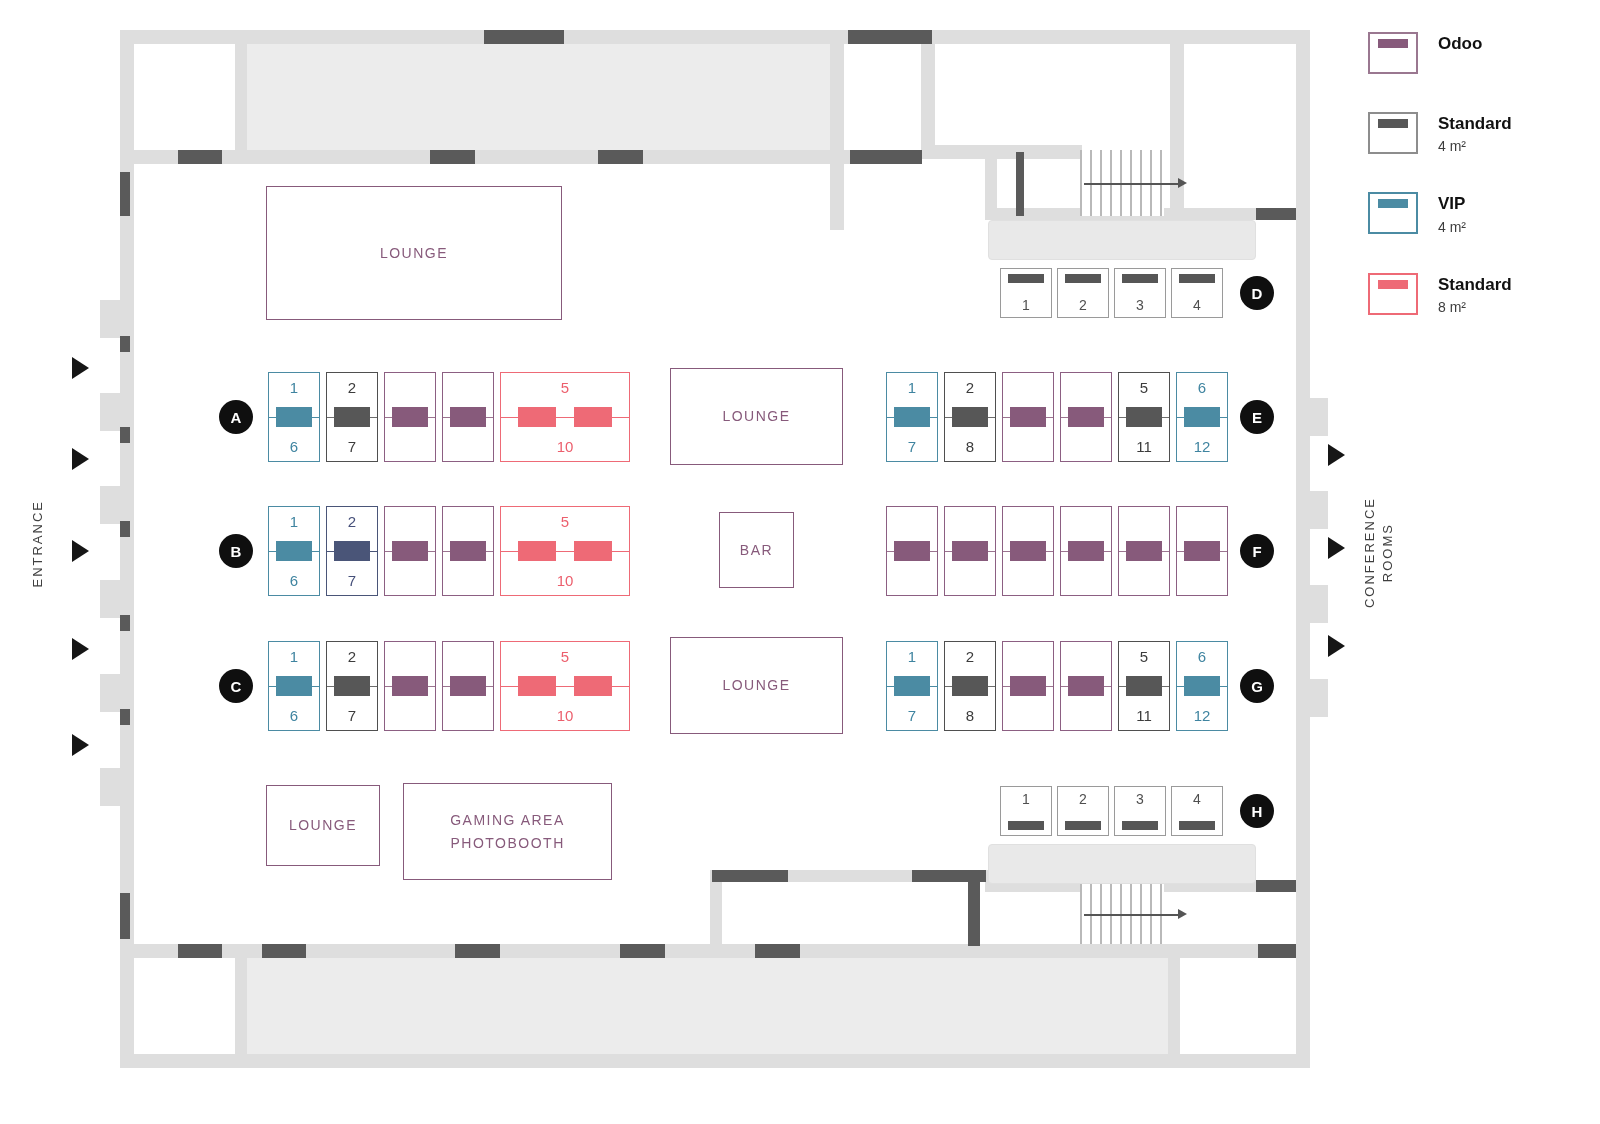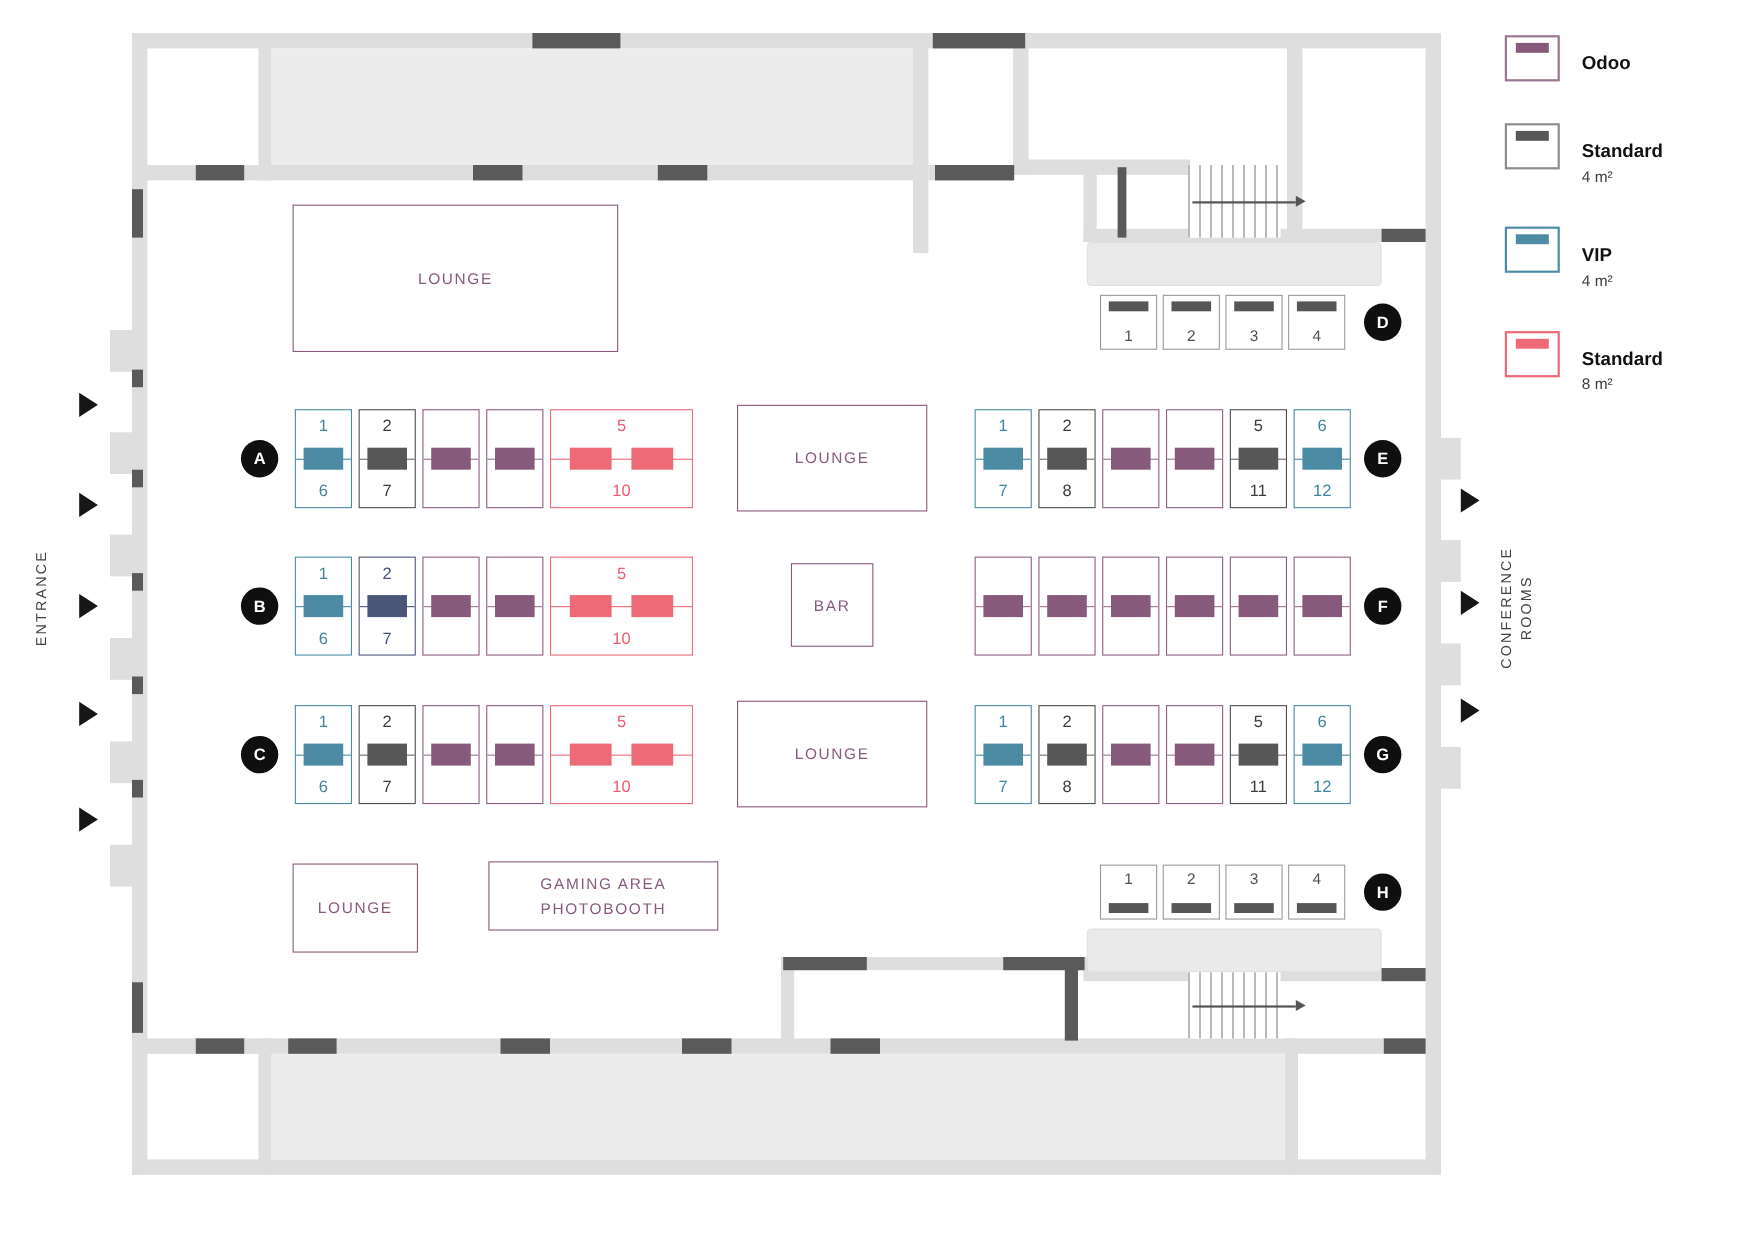--- a/index.html
+++ b/index.html
@@ -18,21 +18,21 @@
   .stairs { position:absolute; background-color:#fff;
             background-image:repeating-linear-gradient(90deg,#b9b9b9 0 2px, #fff 2px 10px); }
   .sline { position:absolute; top:50%; left:4px; width:94px; height:2px; background:#555; }
   .shead { position:absolute; top:50%; margin-top:-5px; left:98px; width:0; height:0;
            border-left:9px solid #555; border-top:5px solid transparent; border-bottom:5px solid transparent; }
   .arrow { position:absolute; width:0; height:0;
            border-top:11px solid transparent; border-bottom:11px solid transparent;
            border-left:17px solid #161616; }
   
   .area { position:absolute; border:1.5px solid #875A7B; color:#875A7B;
-          display:flex; align-items:center; justify-content:center; text-align:center;
+          display:flex; align-items:center; justify-content:center; text-align:right;
           font-size:14px; letter-spacing:1.5px; line-height:1.6; white-space:pre-line; }
   
   .booth-row { position:absolute; display:flex; }
   .booth-row.island { gap:6px; height:90px; }
   .booth-row.strip  { gap:5px; height:50px; }
   .booth { position:relative; background:#fff; border:1px solid #888; width:52px; height:90px; flex:0 0 auto; }
   .booth .line  { position:absolute; left:0; right:0; top:50%; height:1px; margin-top:-0.5px; background:#888; }
   .booth .fills { position:absolute; inset:0; display:flex; align-items:center; justify-content:center; gap:18px; }
   .booth .fill  { width:36px; height:20px; background:#888; }
   .booth .bn { position:absolute; left:0; right:0; text-align:center; font-size:15px; line-height:1; }
@@ -67,21 +67,21 @@
                  font-size:13px; letter-spacing:2px; color:#3f3f3f; }
   
   .legend { position:absolute; left:1368px; top:32px; }
   .legend-item { display:flex; align-items:flex-start; gap:20px; margin-bottom:38px; }
   .swatch { display:block; width:50px; height:42px; border:2px solid #999; background:#fff; flex:0 0 auto; }
   .swbar  { display:block; width:30px; height:9px; margin:5px auto 0; background:#888; }
   .sw-odoo     { border-color:#9A7790; } .sw-odoo .swbar     { background:#875A7B; }
   .sw-standard { border-color:#8d8d8d; } .sw-standard .swbar { background:#575757; }
   .sw-vip      { border-color:#4B8BA3; } .sw-vip .swbar      { background:#4B8BA3; }
   .sw-platinum { border-color:#EE6A76; } .sw-platinum .swbar { background:#EE6A76; }
-  .lname { display:block; font-size:17px; font-weight:bold; color:#111; line-height:1.2; margin-top:16px; }
+  .lname { display:block; font-size:17px; font-weight:bold; color:#111; line-height:1.2; margin-top:2px; }
   .lsize { display:block; font-size:14px; color:#3d3d3d; margin-top:4px; }
   .lsize:empty { display:none; }
 </style>
 </head>
 <body>
 
 <div class="canvas">
 
   <div class="wall" style="left:120px;top:30px;width:1190px;height:14px"></div>
   <div class="wall" style="left:120px;top:30px;width:14px;height:1038px"></div>
@@ -152,21 +152,21 @@
   <div class="door" style="left:1258px;top:944px;width:38px;height:14px"></div>
   <div class="door" style="left:712px;top:870px;width:76px;height:12px"></div>
   <div class="door" style="left:912px;top:870px;width:74px;height:12px"></div>
   <div class="door" style="left:968px;top:878px;width:12px;height:68px"></div>
 
   <div class="area" style="left:266px;top:186px;width:296px;height:134px">LOUNGE</div>
   <div class="area" style="left:670px;top:368px;width:173px;height:97px">LOUNGE</div>
   <div class="area" style="left:719px;top:512px;width:75px;height:76px">BAR</div>
   <div class="area" style="left:670px;top:637px;width:173px;height:97px">LOUNGE</div>
   <div class="area" style="left:266px;top:785px;width:114px;height:81px">LOUNGE</div>
-  <div class="area" style="left:444px;top:783px;width:209px;height:63px">GAMING AREA
+  <div class="area" style="left:403px;top:783px;width:209px;height:97px">GAMING AREA
 PHOTOBOOTH</div>
 
   <div class="booth-row island" style="left:268px;top:372px">
       <div class="booth vip">
         <span class="bn top">1</span>
         <span class="line"></span>
         <span class="fills">
           <span class="fill"></span>
         </span>
         <span class="bn bottom">6</span>

